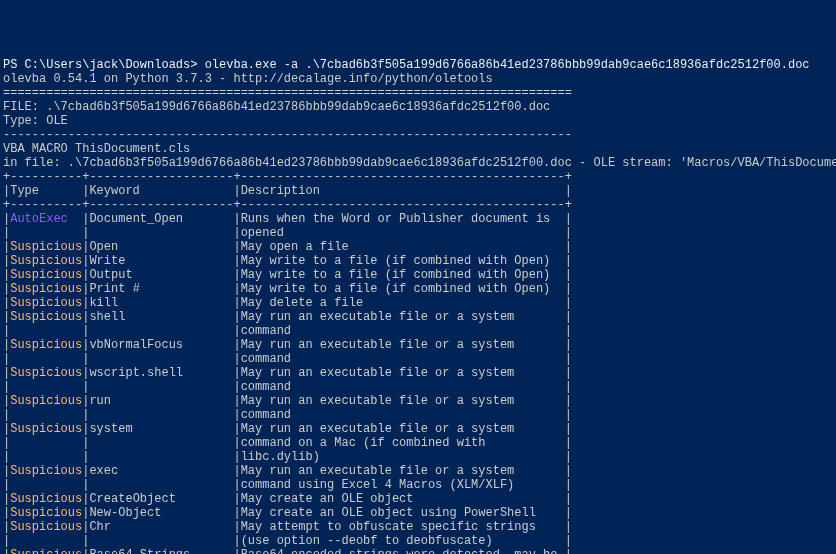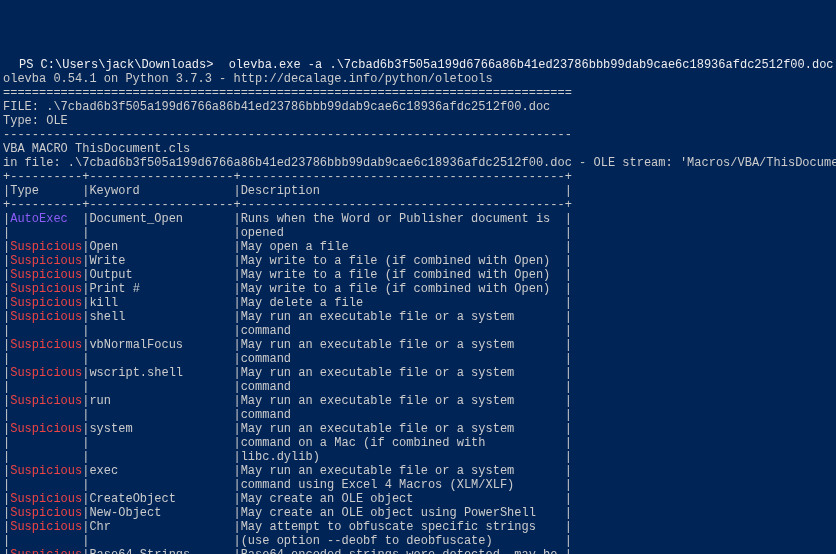--- a/index.html
+++ b/index.html
@@ -8,25 +8,25 @@
     font-family: Consolas, "Courier New", monospace;
     font-size: 12px;
     line-height: 14px;
     color: #cccccc;
     width: 836px;
     height: 554px;
     overflow: hidden;
     padding: 2px 0 2px 3px;
     white-space: pre;
   }
-  .white { color: #f2f2f2; margin-left: 16px; }
+  .white { color: #f2f2f2; }
   .grey  { color: #cccccc; }
-  .ye    { color: #eeedf0; margin-left: 8px; }
+  .ye    { color: #eeedf0; }
   .yellow{ color: #8b5cf6; }
-  .red   { color: #ef4444; margin-top: 8px; }
+  .red   { color: #fdba74; margin-top: 8px; }
   .line  { display: block; }
 </style>
 </head>
 <body>
 
 
 
 <div id="term"><span class="line"><span class="white">PS C:\Users\jack\Downloads&gt; </span><span class="ye">olevba.exe -a .\7cbad6b3f505a199d6766a86b41ed23786bbb99dab9cae6c18936afdc2512f00.doc</span></span><span class="line grey">olevba 0.54.1 on Python 3.7.3 - http://decalage.info/python/oletools</span><span class="line grey">===============================================================================</span><span class="line grey">FILE: .\7cbad6b3f505a199d6766a86b41ed23786bbb99dab9cae6c18936afdc2512f00.doc</span><span class="line grey">Type: OLE</span><span class="line grey">-------------------------------------------------------------------------------</span><span class="line grey">VBA MACRO ThisDocument.cls</span><span class="line grey">in file: .\7cbad6b3f505a199d6766a86b41ed23786bbb99dab9cae6c18936afdc2512f00.doc - OLE stream: 'Macros/VBA/ThisDocument'</span><span class="line grey">+----------+--------------------+---------------------------------------------+</span><span class="line grey">|Type      |Keyword             |Description                                  |</span><span class="line grey">+----------+--------------------+---------------------------------------------+</span><span class="line"><span class="grey">|</span><span class="yellow">AutoExec  </span><span class="grey">|</span><span class="grey">Document_Open       </span><span class="grey">|</span><span class="grey">Runs when the Word or Publisher document is  </span><span class="grey">|</span></span><span class="line"><span class="grey">|</span><span class="yellow">          </span><span class="grey">|</span><span class="grey">                    </span><span class="grey">|</span><span class="grey">opened                                       </span><span class="grey">|</span></span><span class="line"><span class="grey">|</span><span class="red">Suspicious</span><span class="grey">|</span><span class="grey">Open                </span><span class="grey">|</span><span class="grey">May open a file                              </span><span class="grey">|</span></span><span class="line"><span class="grey">|</span><span class="red">Suspicious</span><span class="grey">|</span><span class="grey">Write               </span><span class="grey">|</span><span class="grey">May write to a file (if combined with Open)  </span><span class="grey">|</span></span><span class="line"><span class="grey">|</span><span class="red">Suspicious</span><span class="grey">|</span><span class="grey">Output              </span><span class="grey">|</span><span class="grey">May write to a file (if combined with Open)  </span><span class="grey">|</span></span><span class="line"><span class="grey">|</span><span class="red">Suspicious</span><span class="grey">|</span><span class="grey">Print #             </span><span class="grey">|</span><span class="grey">May write to a file (if combined with Open)  </span><span class="grey">|</span></span><span class="line"><span class="grey">|</span><span class="red">Suspicious</span><span class="grey">|</span><span class="grey">kill                </span><span class="grey">|</span><span class="grey">May delete a file                            </span><span class="grey">|</span></span><span class="line"><span class="grey">|</span><span class="red">Suspicious</span><span class="grey">|</span><span class="grey">shell               </span><span class="grey">|</span><span class="grey">May run an executable file or a system       </span><span class="grey">|</span></span><span class="line"><span class="grey">|</span><span class="red">          </span><span class="grey">|</span><span class="grey">                    </span><span class="grey">|</span><span class="grey">command                                      </span><span class="grey">|</span></span><span class="line"><span class="grey">|</span><span class="red">Suspicious</span><span class="grey">|</span><span class="grey">vbNormalFocus       </span><span class="grey">|</span><span class="grey">May run an executable file or a system       </span><span class="grey">|</span></span><span class="line"><span class="grey">|</span><span class="red">          </span><span class="grey">|</span><span class="grey">                    </span><span class="grey">|</span><span class="grey">command                                      </span><span class="grey">|</span></span><span class="line"><span class="grey">|</span><span class="red">Suspicious</span><span class="grey">|</span><span class="grey">wscript.shell       </span><span class="grey">|</span><span class="grey">May run an executable file or a system       </span><span class="grey">|</span></span><span class="line"><span class="grey">|</span><span class="red">          </span><span class="grey">|</span><span class="grey">                    </span><span class="grey">|</span><span class="grey">command                                      </span><span class="grey">|</span></span><span class="line"><span class="grey">|</span><span class="red">Suspicious</span><span class="grey">|</span><span class="grey">run                 </span><span class="grey">|</span><span class="grey">May run an executable file or a system       </span><span class="grey">|</span></span><span class="line"><span class="grey">|</span><span class="red">          </span><span class="grey">|</span><span class="grey">                    </span><span class="grey">|</span><span class="grey">command                                      </span><span class="grey">|</span></span><span class="line"><span class="grey">|</span><span class="red">Suspicious</span><span class="grey">|</span><span class="grey">system              </span><span class="grey">|</span><span class="grey">May run an executable file or a system       </span><span class="grey">|</span></span><span class="line"><span class="grey">|</span><span class="red">          </span><span class="grey">|</span><span class="grey">                    </span><span class="grey">|</span><span class="grey">command on a Mac (if combined with           </span><span class="grey">|</span></span><span class="line"><span class="grey">|</span><span class="red">          </span><span class="grey">|</span><span class="grey">                    </span><span class="grey">|</span><span class="grey">libc.dylib)                                  </span><span class="grey">|</span></span><span class="line"><span class="grey">|</span><span class="red">Suspicious</span><span class="grey">|</span><span class="grey">exec                </span><span class="grey">|</span><span class="grey">May run an executable file or a system       </span><span class="grey">|</span></span><span class="line"><span class="grey">|</span><span class="red">          </span><span class="grey">|</span><span class="grey">                    </span><span class="grey">|</span><span class="grey">command using Excel 4 Macros (XLM/XLF)       </span><span class="grey">|</span></span><span class="line"><span class="grey">|</span><span class="red">Suspicious</span><span class="grey">|</span><span class="grey">CreateObject        </span><span class="grey">|</span><span class="grey">May create an OLE object                     </span><span class="grey">|</span></span><span class="line"><span class="grey">|</span><span class="red">Suspicious</span><span class="grey">|</span><span class="grey">New-Object          </span><span class="grey">|</span><span class="grey">May create an OLE object using PowerShell    </span><span class="grey">|</span></span><span class="line"><span class="grey">|</span><span class="red">Suspicious</span><span class="grey">|</span><span class="grey">Chr                 </span><span class="grey">|</span><span class="grey">May attempt to obfuscate specific strings    </span><span class="grey">|</span></span><span class="line"><span class="grey">|</span><span class="red">          </span><span class="grey">|</span><span class="grey">                    </span><span class="grey">|</span><span class="grey">(use option --deobf to deobfuscate)          </span><span class="grey">|</span></span><span class="line"><span class="grey">|</span><span class="red">Suspicious</span><span class="grey">|</span><span class="grey">Base64 Strings      </span><span class="grey">|</span><span class="grey">Base64-encoded strings were detected, may be </span><span class="grey">|</span></span></div>
 
 

